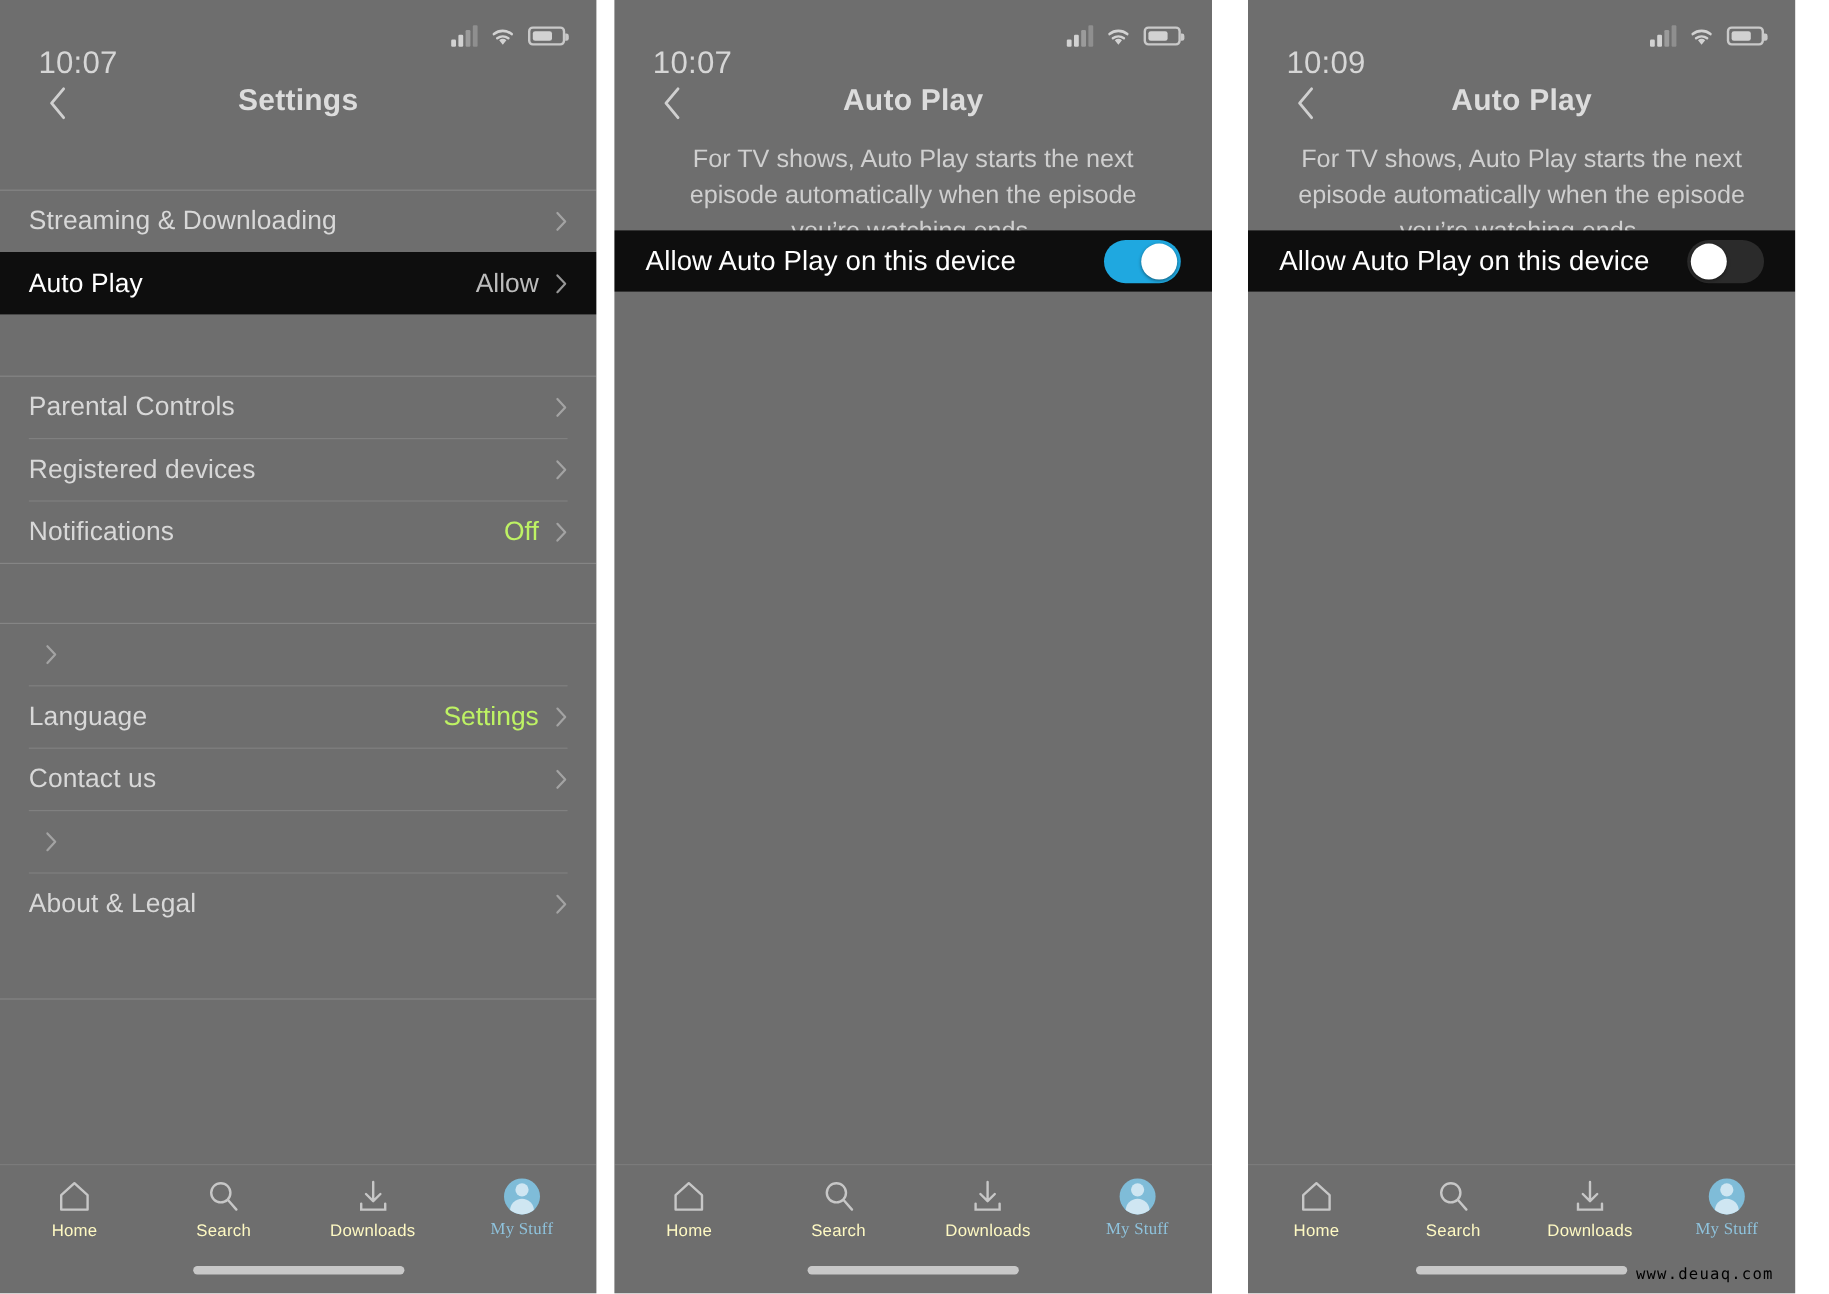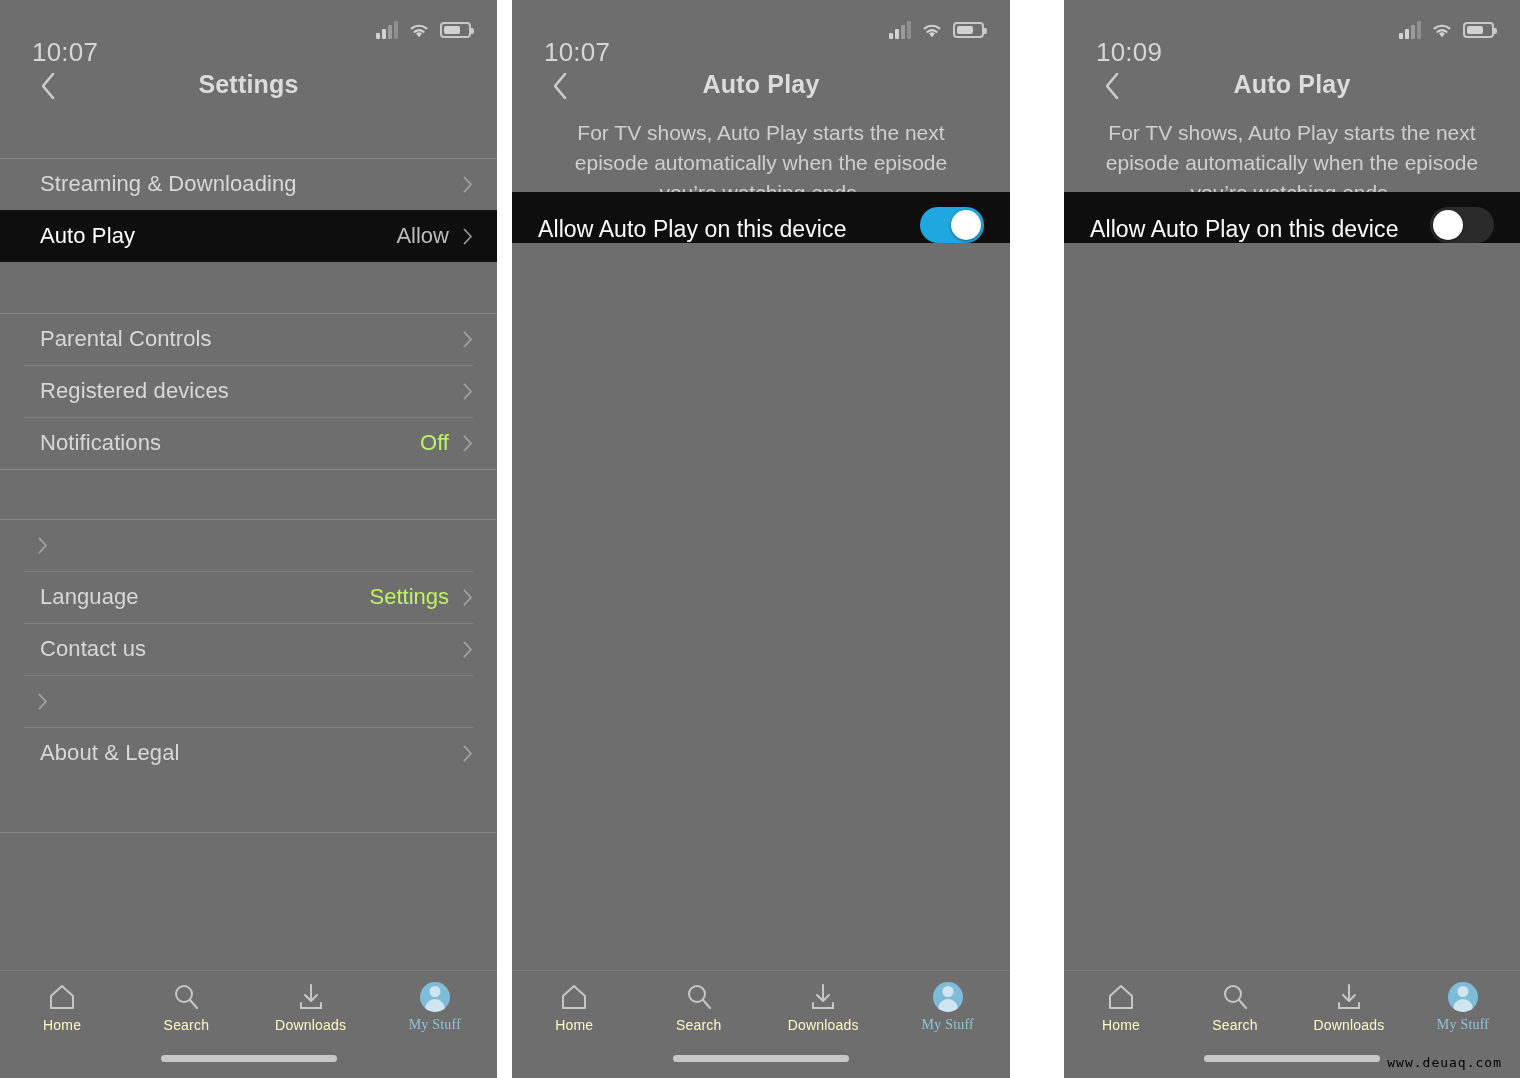--- a/index.html
+++ b/index.html
@@ -10,21 +10,21 @@
   }
   .stage{position:relative;width:1524px;height:1078px;background:#ffffff;}
 
   
   .panel{
     position:absolute;top:0;height:1078px;
     background:#6e6e6e;overflow:hidden;
   }
   #panel-1{left:0;width:497px;}
   #panel-2{left:512px;width:498px;}
-  #panel-3{left:1064px;width:456px;}
+  #panel-3{left:1040px;width:456px;}
 
   
   .statusbar{
     position:absolute;left:0;top:0;width:100%;height:58px;
   }
   .status-time{
     position:absolute;left:32px;top:16px;
     font-size:26px;font-weight:400;color:#d6d6d6;letter-spacing:.2px;margin-top:21px;
   }
   .status-icons{
@@ -67,21 +67,21 @@
   
   .list-group{position:absolute;left:0;width:100%;}
   .row{
     position:relative;height:52px;display:flex;align-items:center;
     padding:0 24px;box-sizing:border-box;cursor:pointer;
   }
   .row + .row::before{
     content:"";position:absolute;left:24px;right:24px;top:0;height:1px;
     background:rgba(255,255,255,.13);
   }
-  .row-label{font-size:22px;color:#d8d8d8;flex:1;letter-spacing:.1px;margin-left:16px;}
+  .row-label{font-size:22px;color:#d8d8d8;flex:1;letter-spacing:.1px;}
   .row-value{font-size:22px;color:#bef264;margin-right:14px;}
   .chev{width:10px;height:17px;flex:0 0 auto;opacity:.55;}
   .group-top,.group-bot{
     position:absolute;left:0;width:100%;height:1px;background:rgba(255,255,255,.16);
   }
   .row.highlight{
     background:#0e0e0e;
   }
   .row.highlight .row-label{color:#ffffff;font-weight:500;}
   .row.highlight .row-value{color:#bcbcbc;}
@@ -91,21 +91,21 @@
   
   .desc{
     position:absolute;left:0;width:100%;top:118px;
     text-align:center;padding:0 34px;box-sizing:border-box;
     font-size:21px;line-height:30px;color:#cfcfcf;
   }
 
   
   .toggle-row{
     position:absolute;left:0;width:100%;top:192px;height:51px;
-    background:#0e0e0e;display:flex;align-items:flex-end;
+    background:#0e0e0e;display:flex;align-items:center;
     padding:0 26px;box-sizing:border-box;cursor:pointer;
   }
   .toggle-label{font-size:23px;color:#ffffff;flex:1;letter-spacing:.1px;}
   .switch{
     position:relative;width:64px;height:36px;border-radius:18px;flex:0 0 auto;
   }
   .switch.on{background:#1fa8e0;}
   .switch.off{background:#2b2b2b;}
   .switch .knob{
     position:absolute;top:3px;width:30px;height:30px;border-radius:50%;

